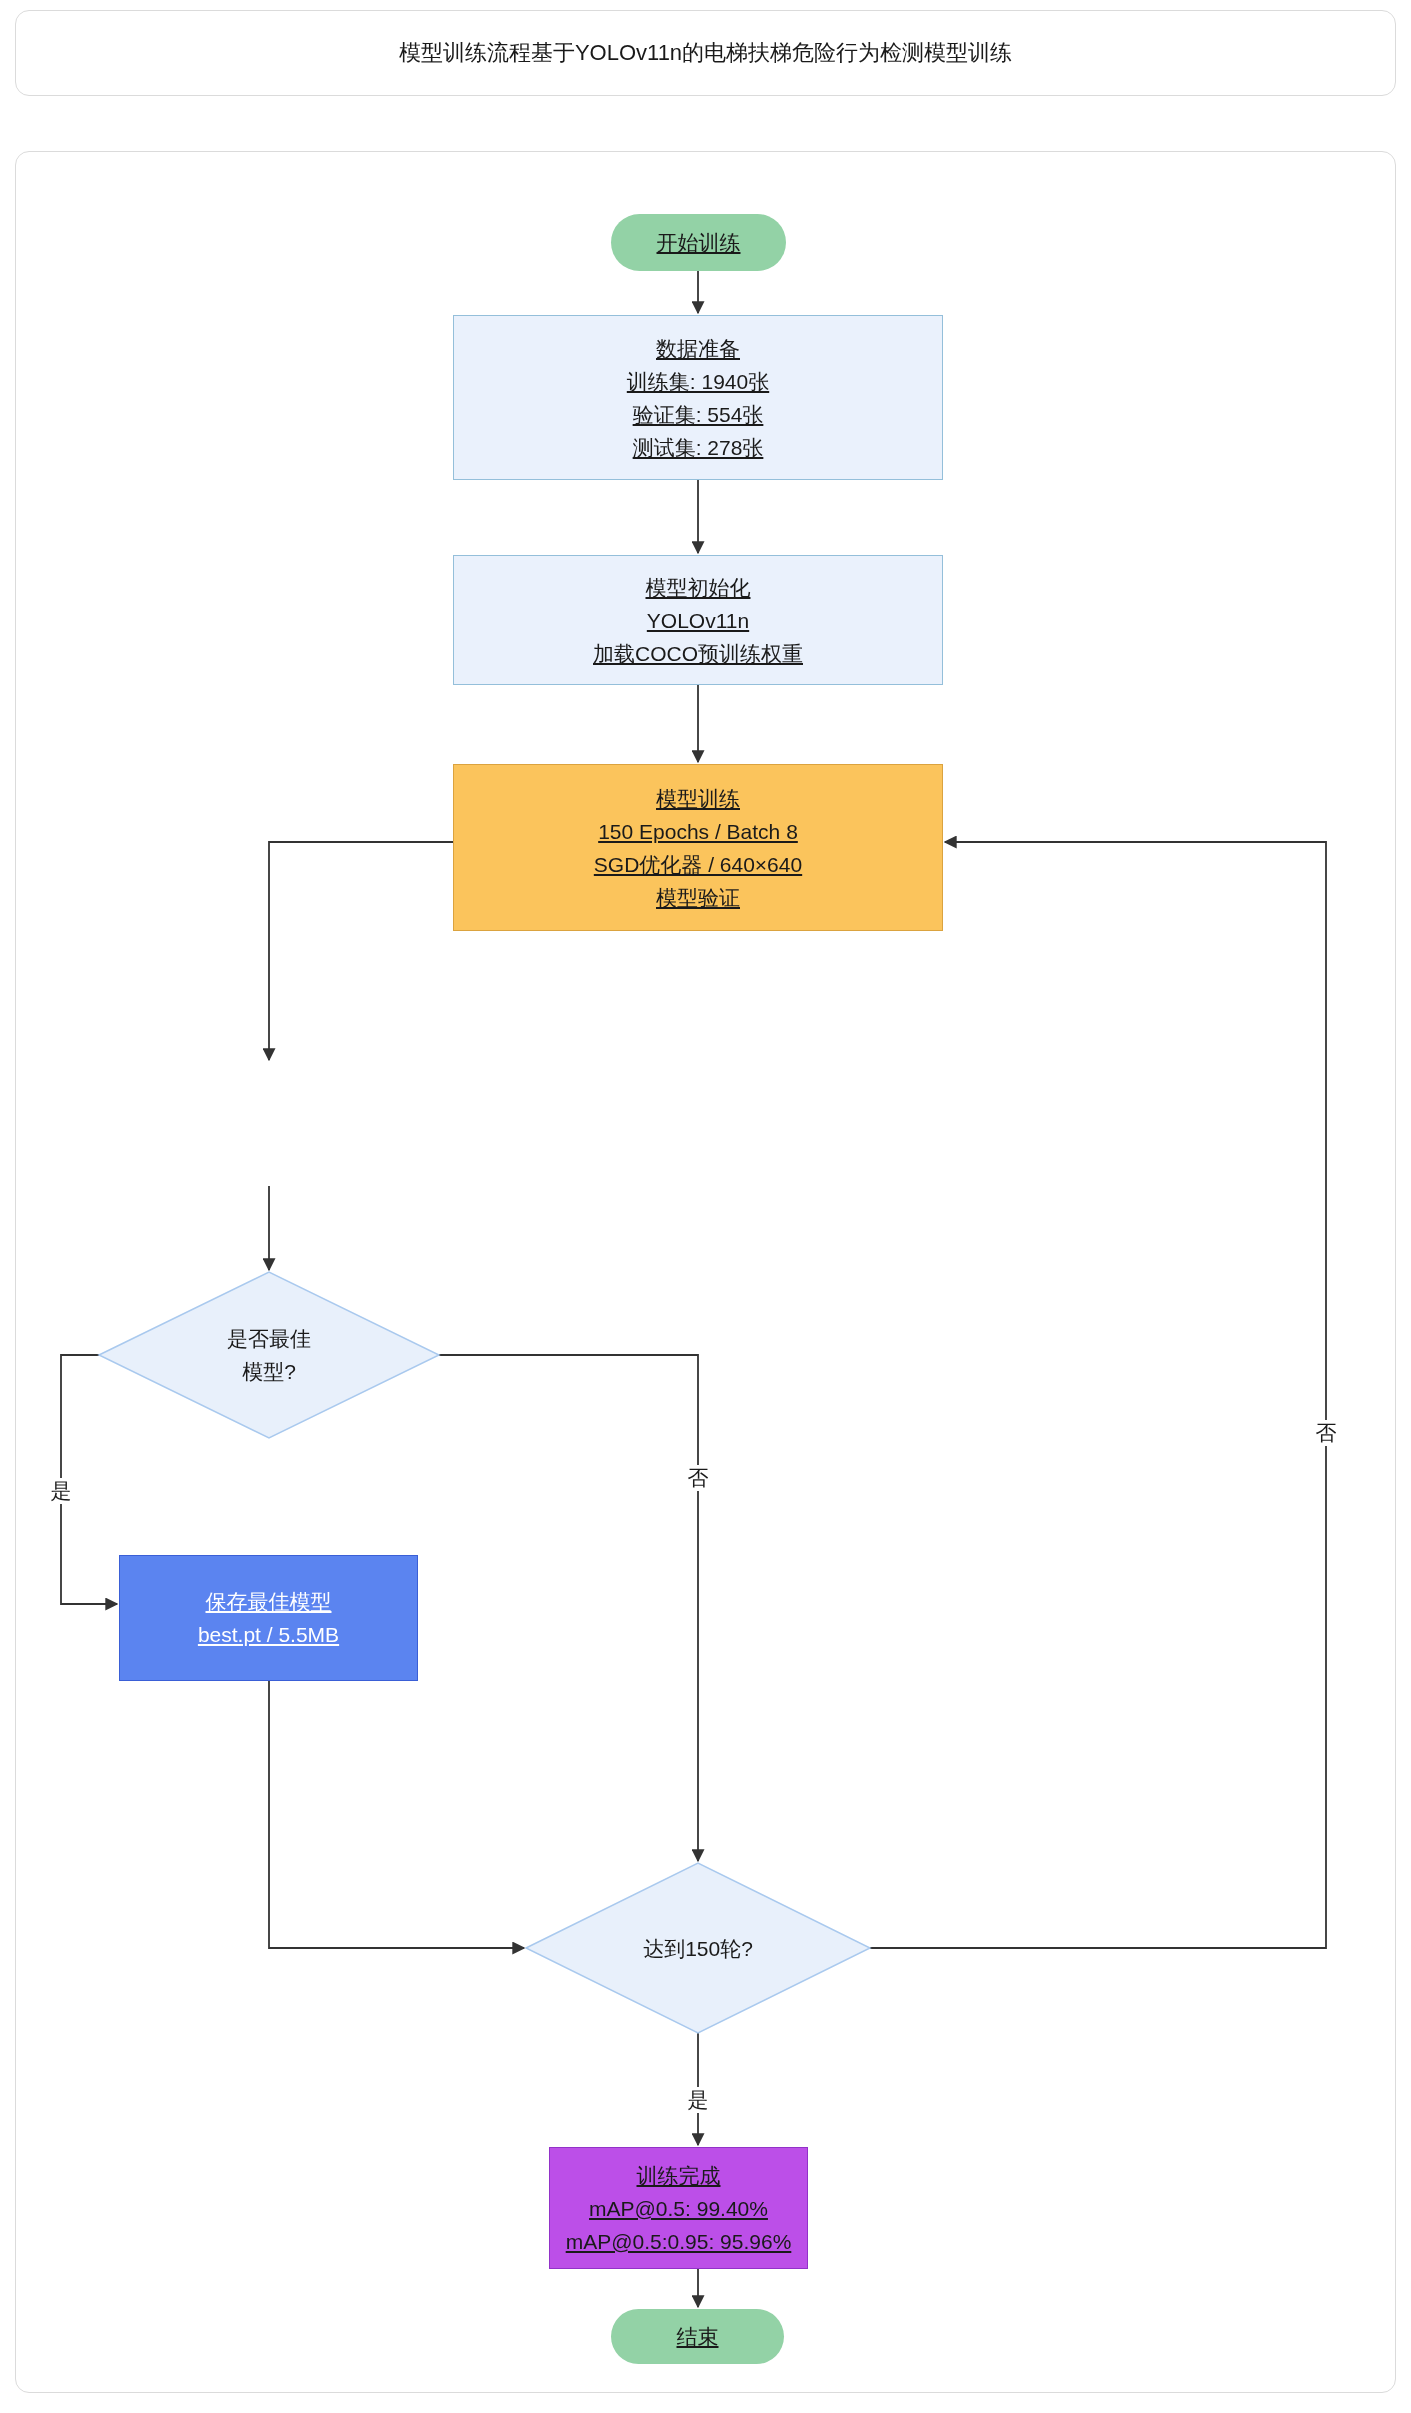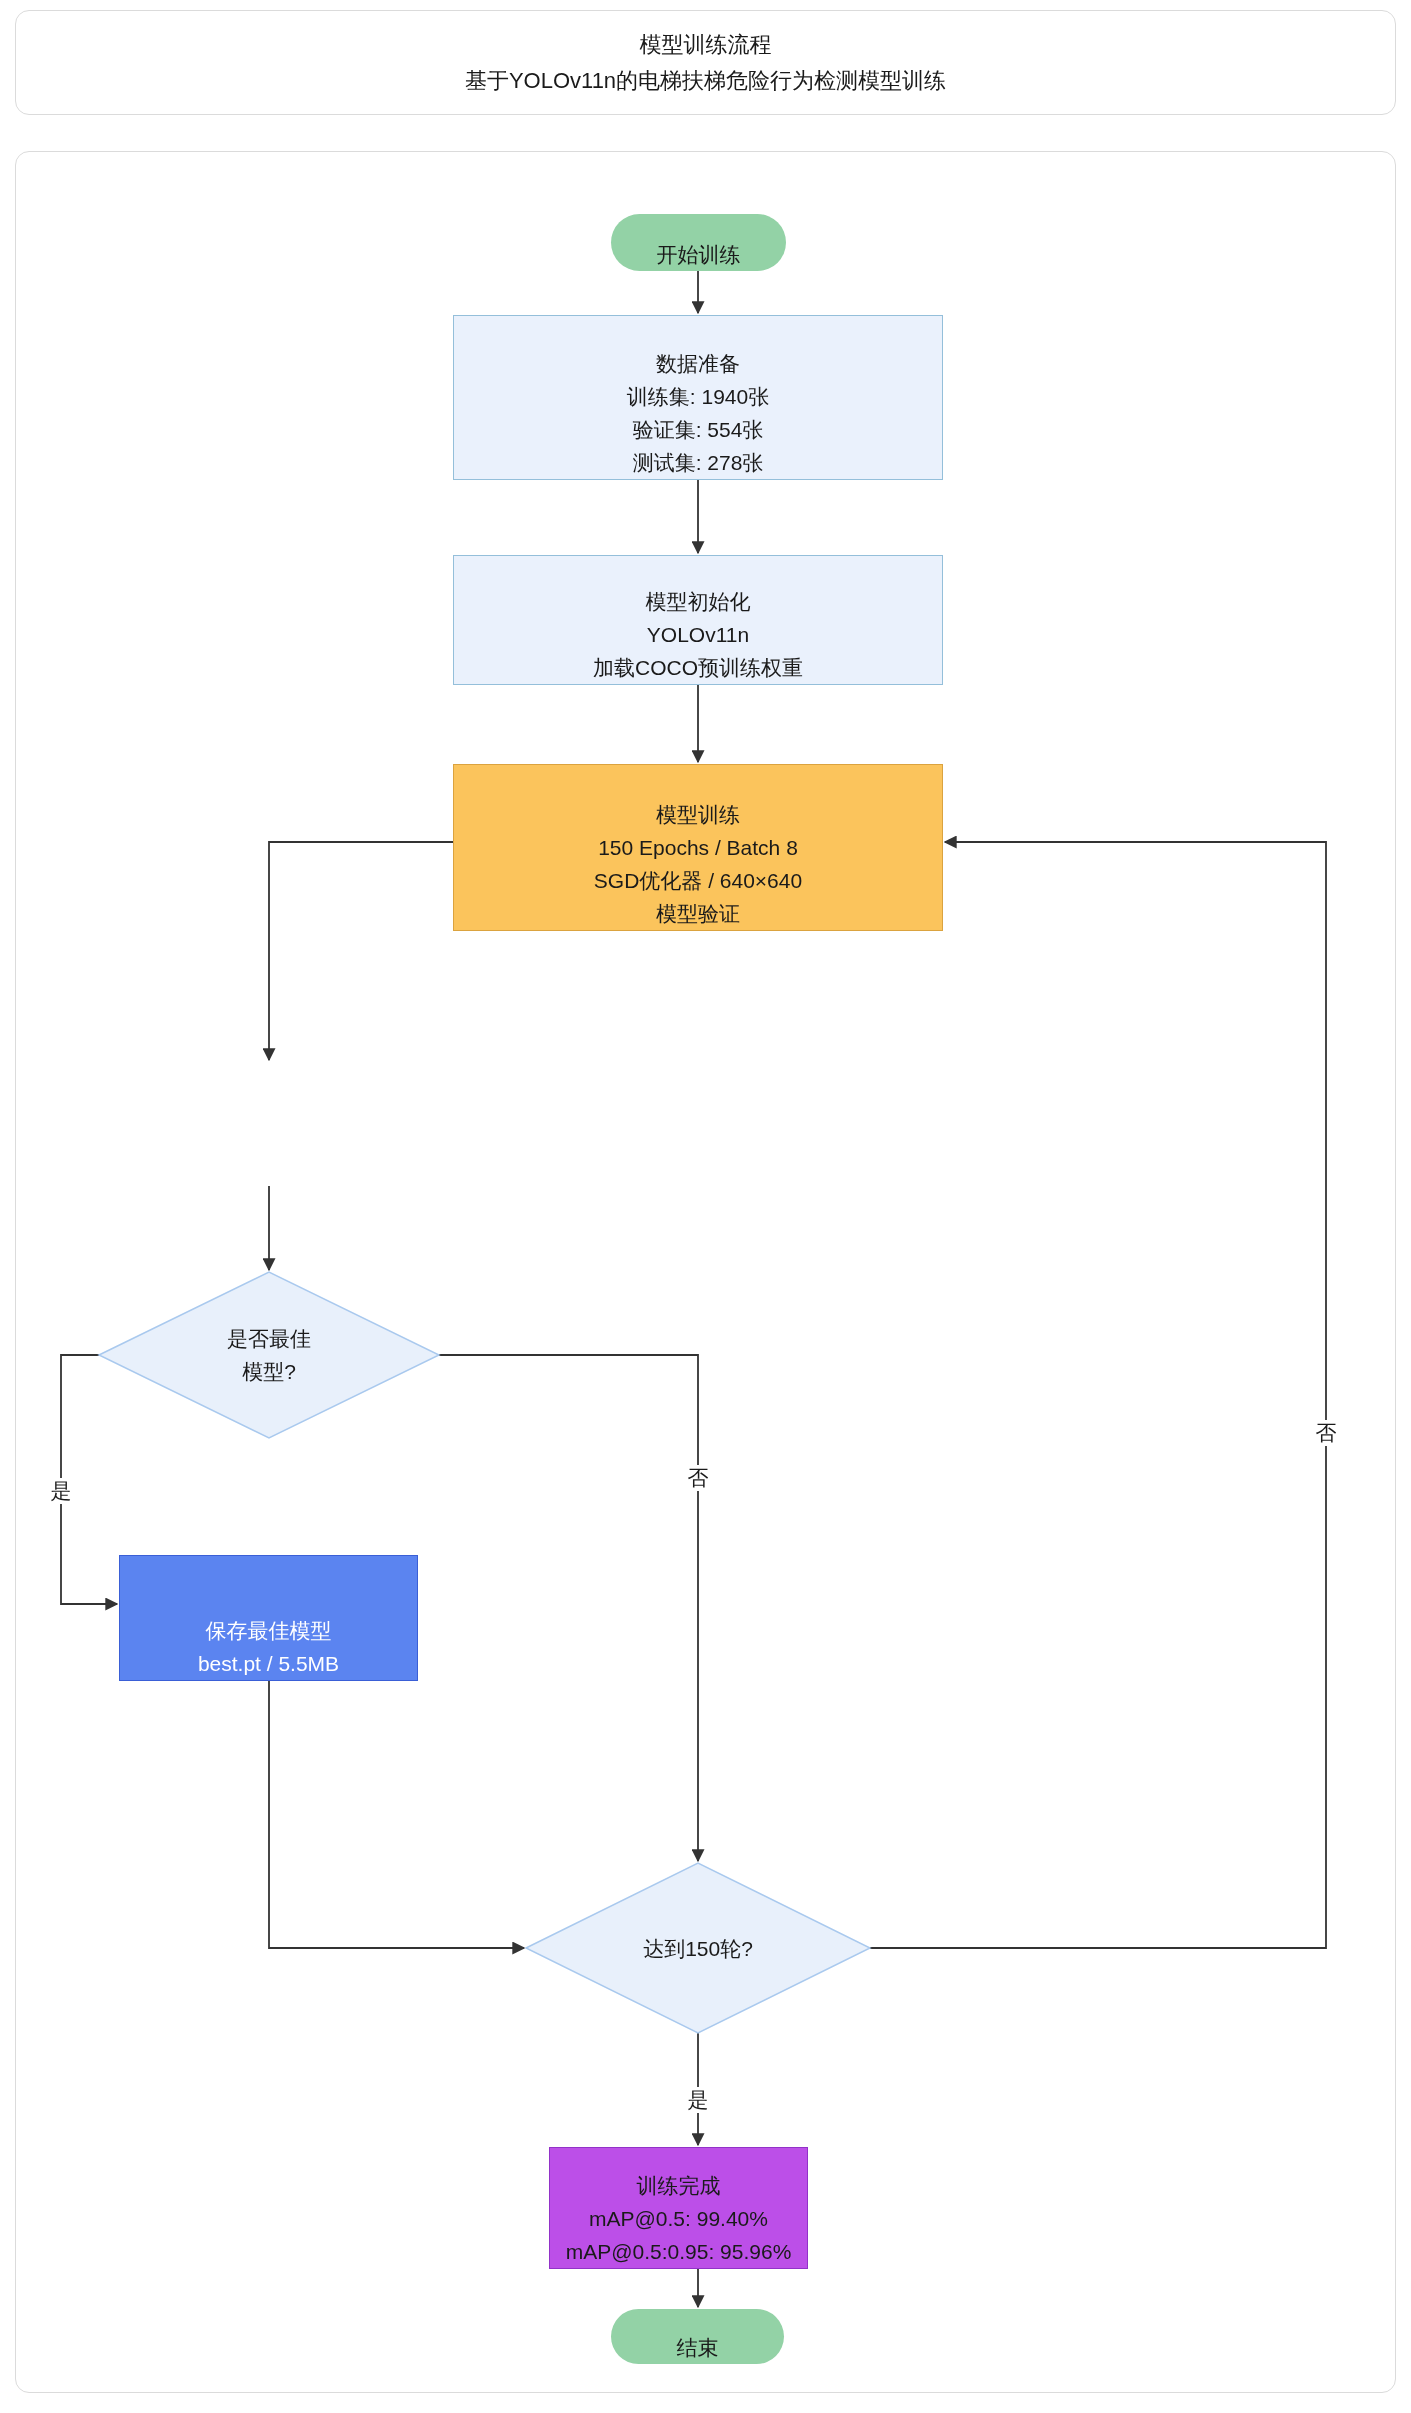--- a/index.html
+++ b/index.html
@@ -6,30 +6,30 @@
   body{
     width:1411px;height:2413px;position:relative;overflow:hidden;
     background:#ffffff;
     font-family:"Liberation Sans","DejaVu Sans",sans-serif;
     color:#1a1a1a;
   }
   .card{
     position:absolute;background:#ffffff;border:1px solid #dbdbdb;
     border-radius:14px;box-sizing:border-box;
   }
-  #title-card{left:15px;top:10px;width:1381px;height:105px;
-    display:flex;flex-direction:column;justify-content:center;align-items:center;}
+  #title-card{left:15px;top:10px;width:1381px;height:86px;
+    display:flex;flex-direction:row;justify-content:center;align-items:center;}
   #title-card .t1{font-size:22px;line-height:36px;}
   #title-card .t2{font-size:22px;line-height:36px;}
   #main-card{left:15px;top:151px;width:1381px;height:2242px;}
   #edges{position:absolute;left:0;top:0;}
   .node{
     position:absolute;box-sizing:border-box;
-    display:flex;flex-direction:column;justify-content:flex-end;align-items:center;
-    text-align:center;font-size:21px;line-height:33px;color:#1a1a1a;
+    display:flex;flex-direction:column;justify-content:center;align-items:center;
+    text-align:center;font-size:21px;line-height:33px;color:#1a1a1a;text-decoration:underline;
   }
   .pill{background:#93d2a6;border-radius:29px;}
   .box{background:#eaf1fc;border:1.5px solid #94bfda;}
   .train{background:#fbc45c;border:1.5px solid #dba33f;}
   .save{background:#5b84f0;border:1.5px solid #3a5fd6;color:#ffffff;margin-top:12px;}
   .done{background:#bc4fe8;border:1.5px solid #9232c8;}
   .dtext{position:absolute;display:flex;flex-direction:column;justify-content:center;
     align-items:center;text-align:center;font-size:21px;line-height:33px;}
   .elabel{
     position:absolute;transform:translate(-50%,-50%);

